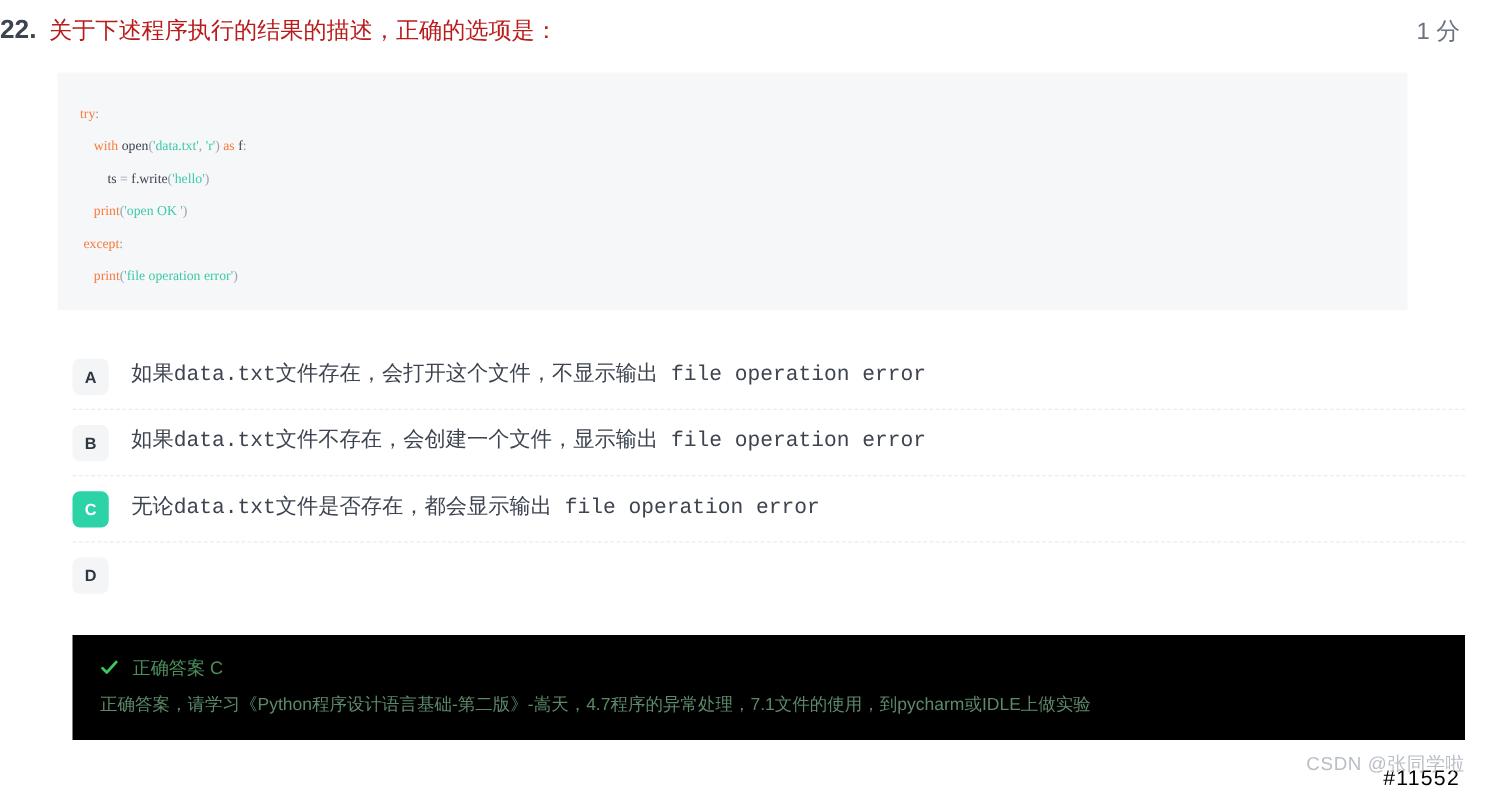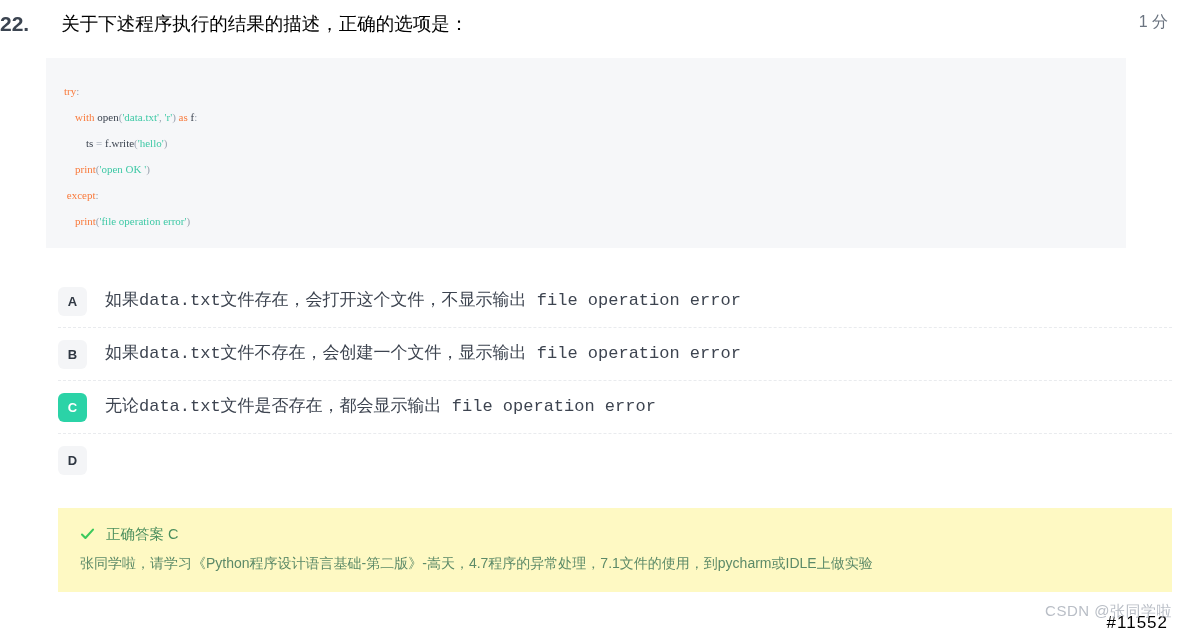--- a/index.html
+++ b/index.html
@@ -31,30 +31,29 @@
   .q-number {
     font-size: 21px;
     font-weight: bold;
     color: #3b4450;
     letter-spacing: 0px;
     margin-right: 10px;
     white-space: nowrap;
   }
   .q-text {
     font-size: 18.5px;
-    color: #000000;
+    color: #b91c1c;
     line-height: 1.4;
     white-space: nowrap;
-    margin-left: 22px;
   }
   .q-score {
     position: absolute;
     right: 22px;
     top: 12px;
-    font-size: 16px;
+    font-size: 19px;
     color: #6b7480;
     white-space: nowrap;
   }
 
   
   .code-block {
     position: absolute;
     left: 46px;
     top: 58px;
     width: 1080px;
@@ -116,21 +115,21 @@
     font-family: Liberation Mono, monospace;
   }
 
   
   .answer-panel {
     position: absolute;
     left: 58px;
     top: 508px;
     width: 1114px;
     height: 84px;
-    background: #fef9c3;
+    background: #000000;
     box-sizing: border-box;
     padding: 17px 0 0 22px;
   }
   .answer-line {
     display: flex;
     align-items: center;
     margin-bottom: 9px;
   }
   .check-icon {
     width: 15px;
@@ -201,17 +200,17 @@
 
 <div class="answer-panel">
   <div class="answer-line">
     <span class="check-icon">
       <svg width="15" height="15" viewBox="0 0 15 15">
         <path d="M2 7.6 L5.4 11 L13 2.6" stroke="#3cc95c" stroke-width="2.1" fill="none" stroke-linecap="round" stroke-linejoin="round"></path>
       </svg>
     </span>
     <span class="answer-label">正确答案 C</span>
   </div>
-  <div class="answer-explain">张同学啦，请学习《Python程序设计语言基础-第二版》-嵩天，4.7程序的异常处理，7.1文件的使用，到pycharm或IDLE上做实验</div>
+  <div class="answer-explain">正确答案，请学习《Python程序设计语言基础-第二版》-嵩天，4.7程序的异常处理，7.1文件的使用，到pycharm或IDLE上做实验</div>
 </div>
 
 <div class="watermark-id">#11552</div>
 <div class="watermark">CSDN @张同学啦</div>
 
 </body></html>

